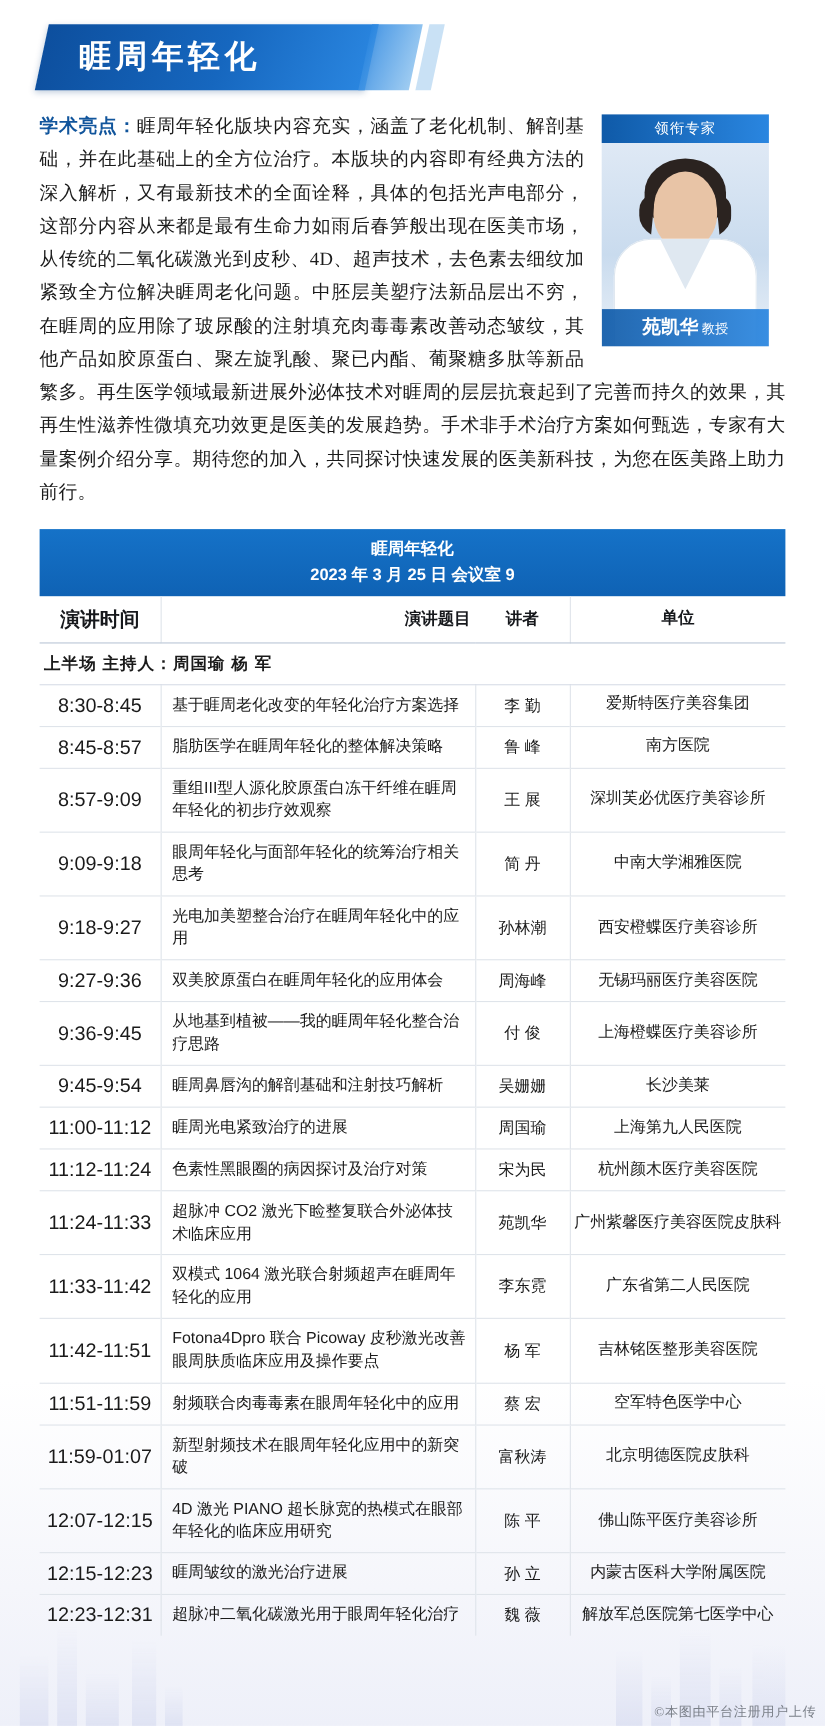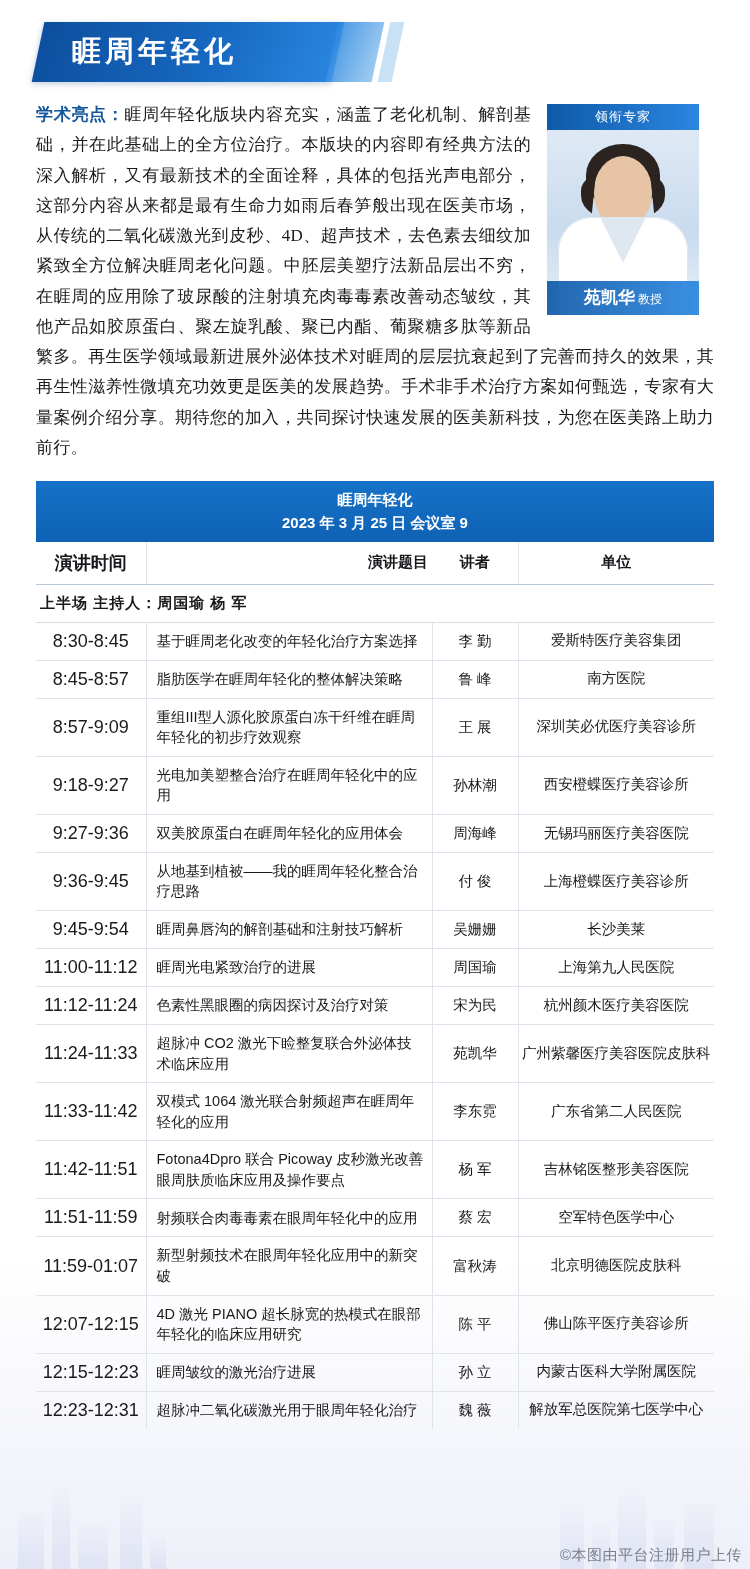--- a/index.html
+++ b/index.html
@@ -242,23 +242,24 @@
   table.sched td.c-topic,
   table.sched td.c-speaker {
     border-right: 1px solid #dfe4ea;
   }
 
   
   .watermark {
     position: absolute;
     right: 8px;
     bottom: 4px;
-    font-size: 15px;
+    font-size: 12px;
     color: #7a7f88;
     letter-spacing: 0.5px;
+    font-family: Liberation Serif, serif;
   }
 </style>
 </head>
 <body>
 
 <div class="page">
 
   <div class="bottom-deco">
     <div class="bar" style="left:18px;  width:26px;  height:64px;"></div>
     <div class="bar" style="left:52px;  width:18px;  height:92px;"></div>
@@ -336,20 +337,26 @@
           <td class="c-speaker">鲁  峰</td>
           <td class="c-org">南方医院</td>
         </tr>
         <tr class="row">
           <td class="c-time">8:57-9:09</td>
           <td class="c-topic">重组III型人源化胶原蛋白冻干纤维在睚周年轻化的初步疗效观察</td>
           <td class="c-speaker">王  展</td>
           <td class="c-org">深圳芙必优医疗美容诊所</td>
         </tr>
         <tr class="row">
+          <td class="c-time">9:09-9:18</td>
+          <td class="c-topic">眼周年轻化与面部年轻化的统筹治疗相关思考</td>
+          <td class="c-speaker">简  丹</td>
+          <td class="c-org">中南大学湘雅医院</td>
+        </tr>
+        <tr class="row">
           <td class="c-time">9:18-9:27</td>
           <td class="c-topic">光电加美塑整合治疗在睚周年轻化中的应用</td>
           <td class="c-speaker">孙林潮</td>
           <td class="c-org">西安橙蝶医疗美容诊所</td>
         </tr>
         <tr class="row">
           <td class="c-time">9:27-9:36</td>
           <td class="c-topic">双美胶原蛋白在睚周年轻化的应用体会</td>
           <td class="c-speaker">周海峰</td>
           <td class="c-org">无锡玛丽医疗美容医院</td>

